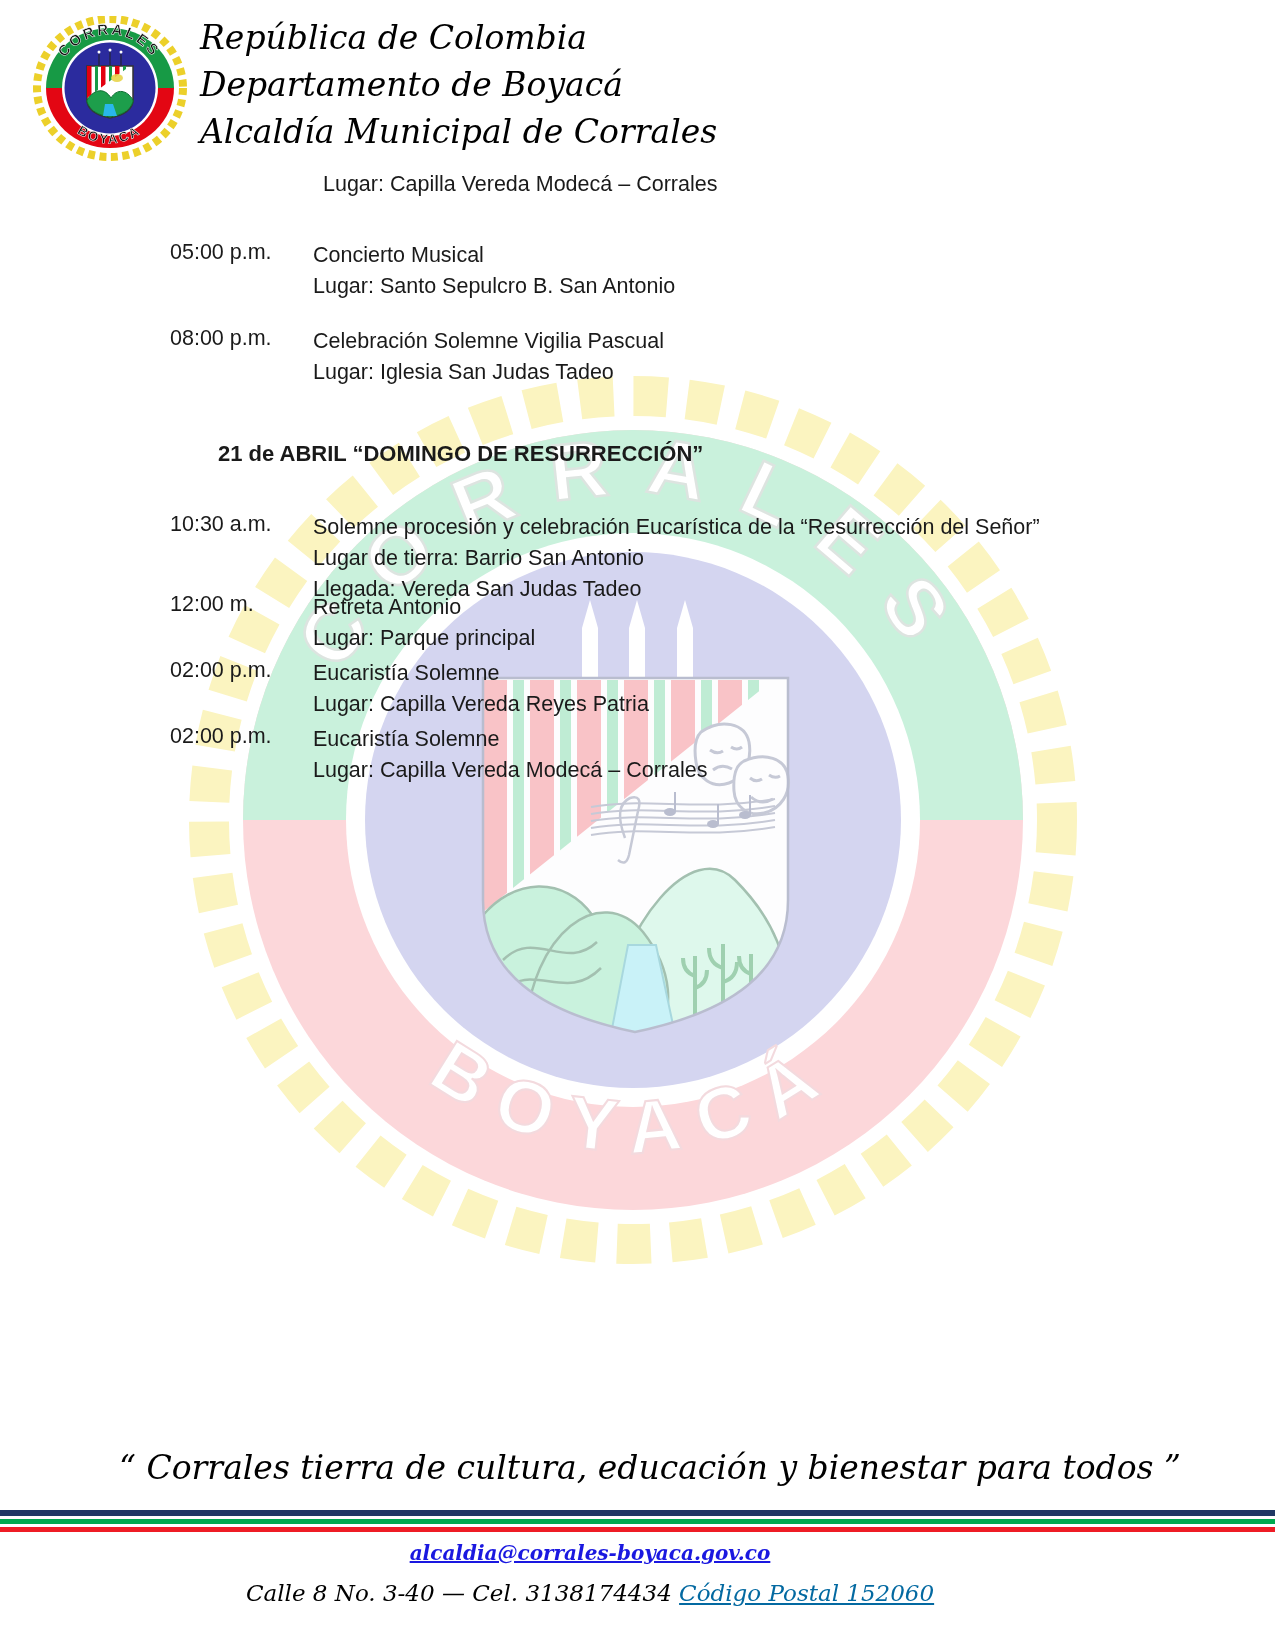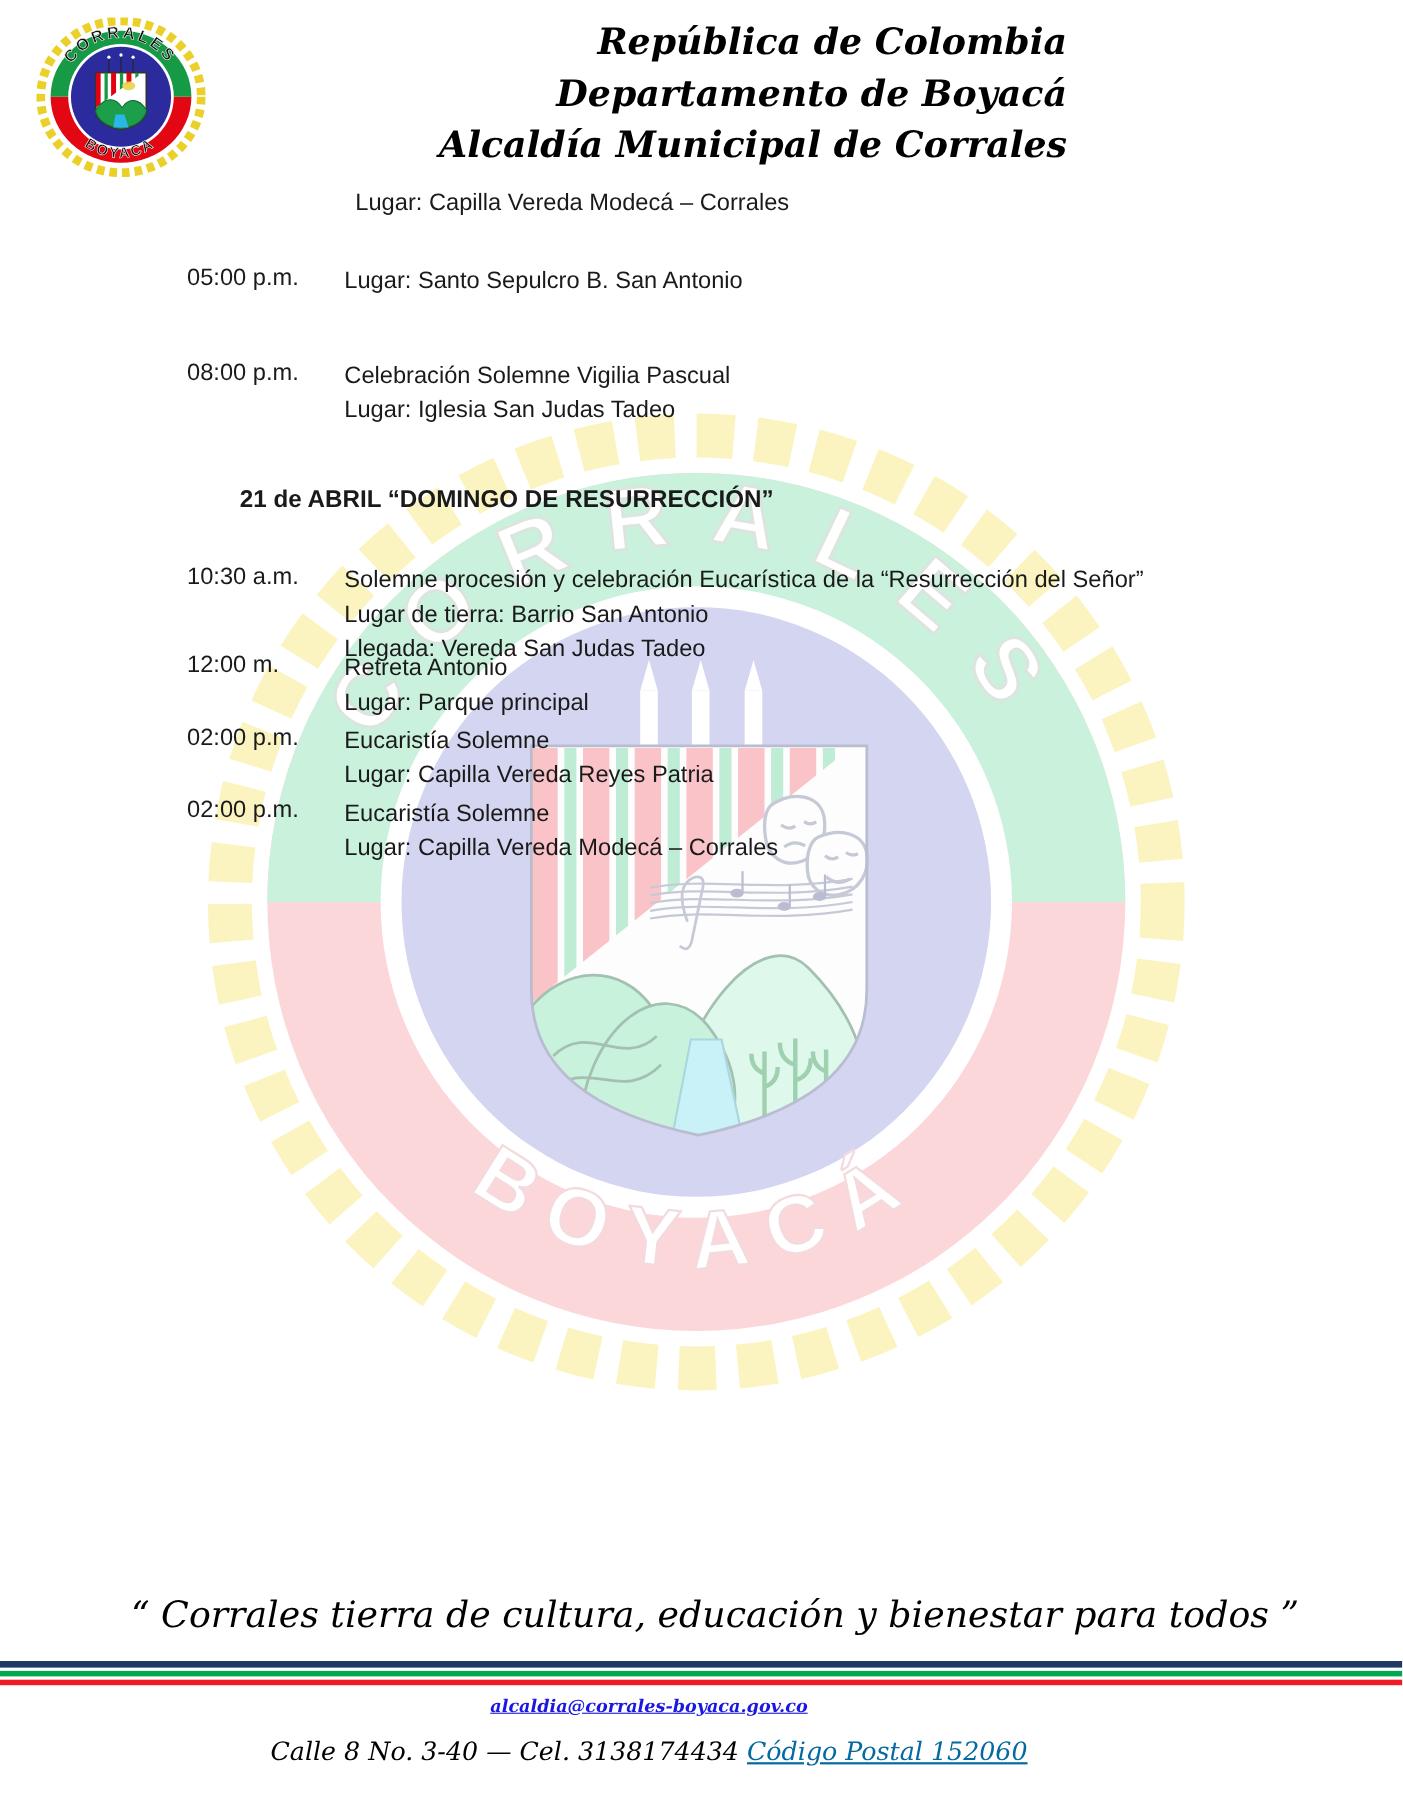--- a/index.html
+++ b/index.html
@@ -7,22 +7,22 @@
     position:relative; width:1275px; height:1650px;
     background:#ffffff; overflow:hidden;
     font-family:"Liberation Sans", sans-serif; color:#1a1a1a;
   }
   
   .watermark { position:absolute; left:173px; top:360px; width:920px; height:920px; }
   
   .logo { position:absolute; left:33px; top:16px; width:154px; height:145px; }
   .header-script {
     position:absolute; left:200px; top:14px; width:770px;
-    text-align:right; font-family:"DejaVu Serif", serif; font-style:italic;
-    font-size:33px; line-height:47px; color:#000; font-weight:700;
+    text-align:left; font-family:"DejaVu Serif", serif; font-style:italic;
+    font-size:33px; line-height:47px; color:#000; font-weight:400;
   }
   
   .orphan-line {
     position:absolute; left:323px; top:172px; font-size:21.5px; white-space:nowrap;
   }
   .event { position:absolute; left:170px; width:1010px; font-size:21.5px; }
   .event .time { position:absolute; left:0; top:0; white-space:nowrap; }
   .event .desc { margin-left:143px; }
   .event .desc div { line-height:31px; white-space:nowrap; }
   .day-heading {
@@ -33,21 +33,21 @@
     position:absolute; left:0; top:1448px; width:1300px; text-align:center;
     font-family:"DejaVu Serif", serif; font-style:italic; font-size:33px; color:#000;
   }
   .stripe { position:absolute; left:0; width:1275px; }
   .stripe.navy  { top:1510px; height:6px; }
   .stripe.green { top:1519px; height:5px; }
   .stripe.red   { top:1527px; height:5px; }
   .footer-email {
     position:absolute; left:0; top:1541px; width:1180px; text-align:center;
     font-family:"DejaVu Serif", serif; font-style:italic; font-weight:600;
-    font-size:16px;
+    font-size:20px;
   }
   .footer-email a { color:#1a18e0; text-decoration:underline; }
   .footer-address {
     position:absolute; left:0; top:1580px; width:1180px; text-align:center;
     font-family:"DejaVu Serif", serif; font-style:italic; font-size:23px; color:#000;
     white-space:nowrap;
   }
   .footer-address .postal { color:#0369a1; text-decoration:underline; }
 </style>
 </head>
@@ -211,20 +211,21 @@
     <div>República de Colombia</div>
     <div>Departamento de Boyacá</div>
     <div>Alcaldía Municipal de Corrales</div>
   </div>
 
   <div class="orphan-line">Lugar: Capilla Vereda Modecá – Corrales</div>
 
   <div class="event" style="top:240px">
     <span class="time">05:00 p.m.</span>
     <div class="desc">
+      <div>Concierto Musical</div>
       <div>Lugar: Santo Sepulcro B. San Antonio</div>
     </div>
   </div>
 
   <div class="event" style="top:326px">
     <span class="time">08:00 p.m.</span>
     <div class="desc">
       <div>Celebración Solemne Vigilia Pascual</div>
       <div>Lugar: Iglesia San Judas Tadeo</div>
     </div>

